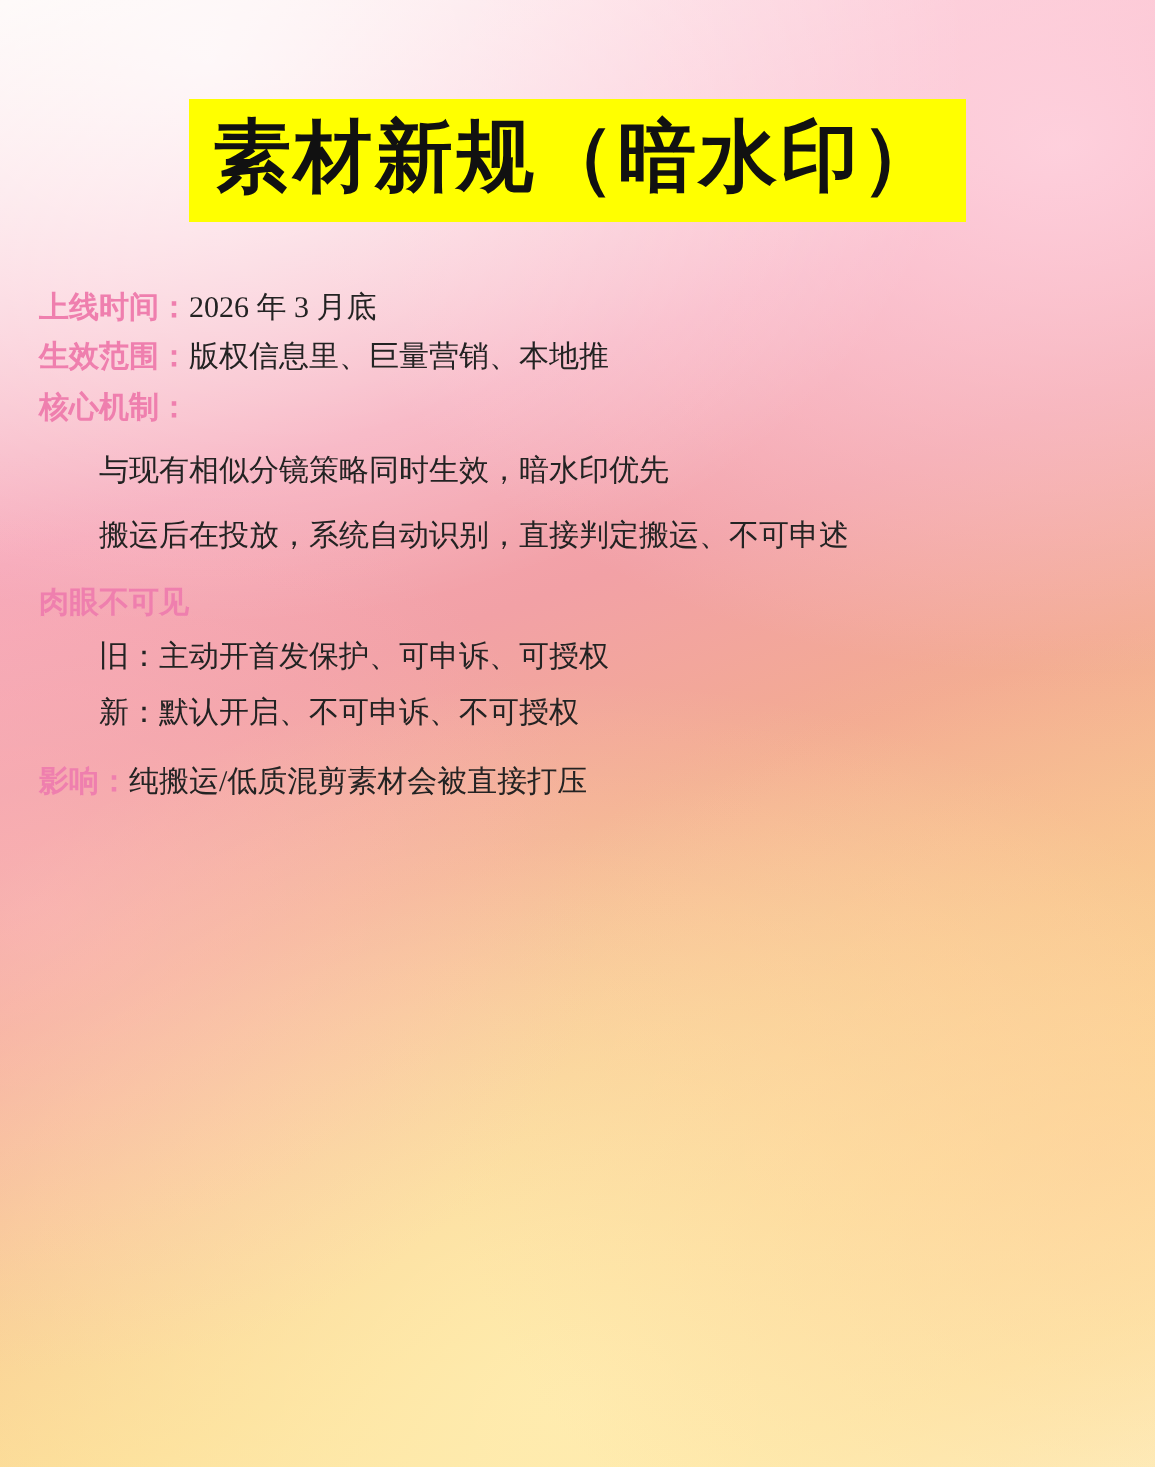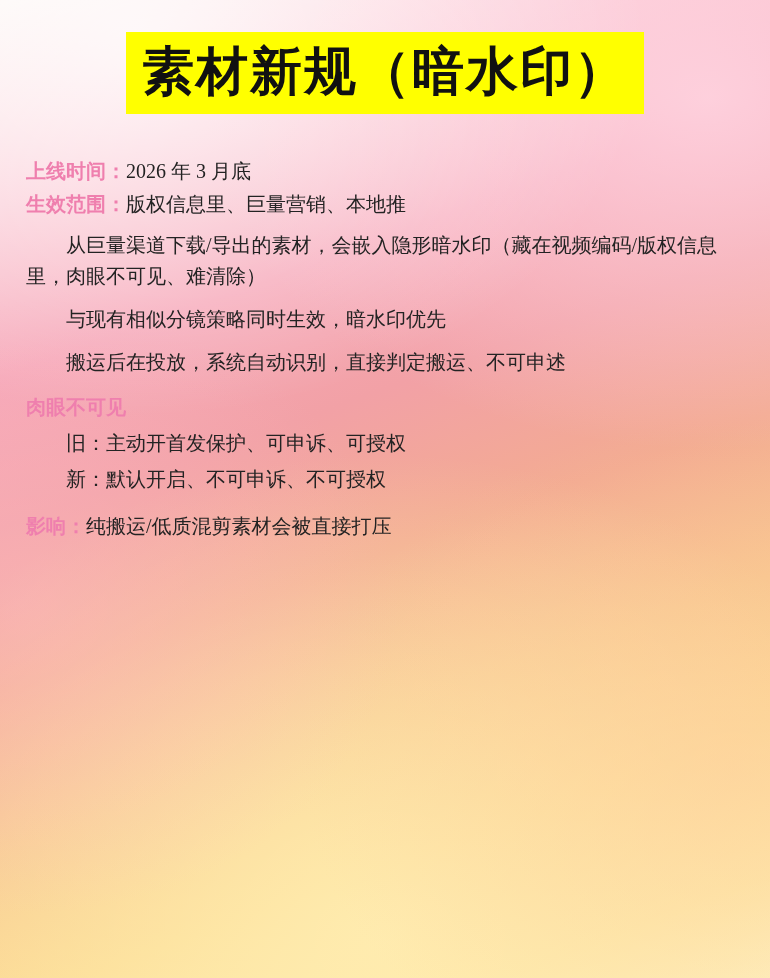--- a/index.html
+++ b/index.html
@@ -43,21 +43,21 @@
     pointer-events: none;
   }
   .content {
     position: relative;
     z-index: 2;
     padding: 0 26px;
   }
   .title-wrap {
     display: flex;
     justify-content: center;
-    margin-top: 32px;
+    margin-top: 66px;
   }
   .title {
     background: #ffff00;
     color: #111111;
     font-size: 52px;
     font-weight: bold;
     letter-spacing: 2px;
     line-height: 1.15;
     padding: 10px 16px 12px 16px;
     white-space: nowrap;
@@ -122,22 +122,24 @@
     <div class="body-block">
 
       <div class="row">
         <span class="label">上线时间：</span><span class="value-num">2026 年 3 月底</span>
       </div>
 
       <div class="row">
         <span class="label">生效范围：</span><span class="value">版权信息里、巨量营销、本地推</span>
       </div>
 
+      <div class="row">
+        <span class="label">核心机制：</span><span class="value"></span>
+      </div>
 
-      <div class="para">从巨量渠道下载/导出的素材，会嵌入隐形暗水印（藏在视频编码/版权信息里，肉眼不可见、难清除）</div>
       <div class="para tight">与现有相似分镜策略同时生效，暗水印优先</div>
       <div class="para tight">搬运后在投放，系统自动识别，直接判定搬运、不可申述</div>
 
       <div class="section-label">肉眼不可见</div>
       <div class="compare-line">旧：主动开首发保护、可申诉、可授权</div>
       <div class="compare-line">新：默认开启、不可申诉、不可授权</div>
 
       <div class="impact">
         <span class="label">影响：</span><span class="value">纯搬运/低质混剪素材会被直接打压</span>
       </div>

